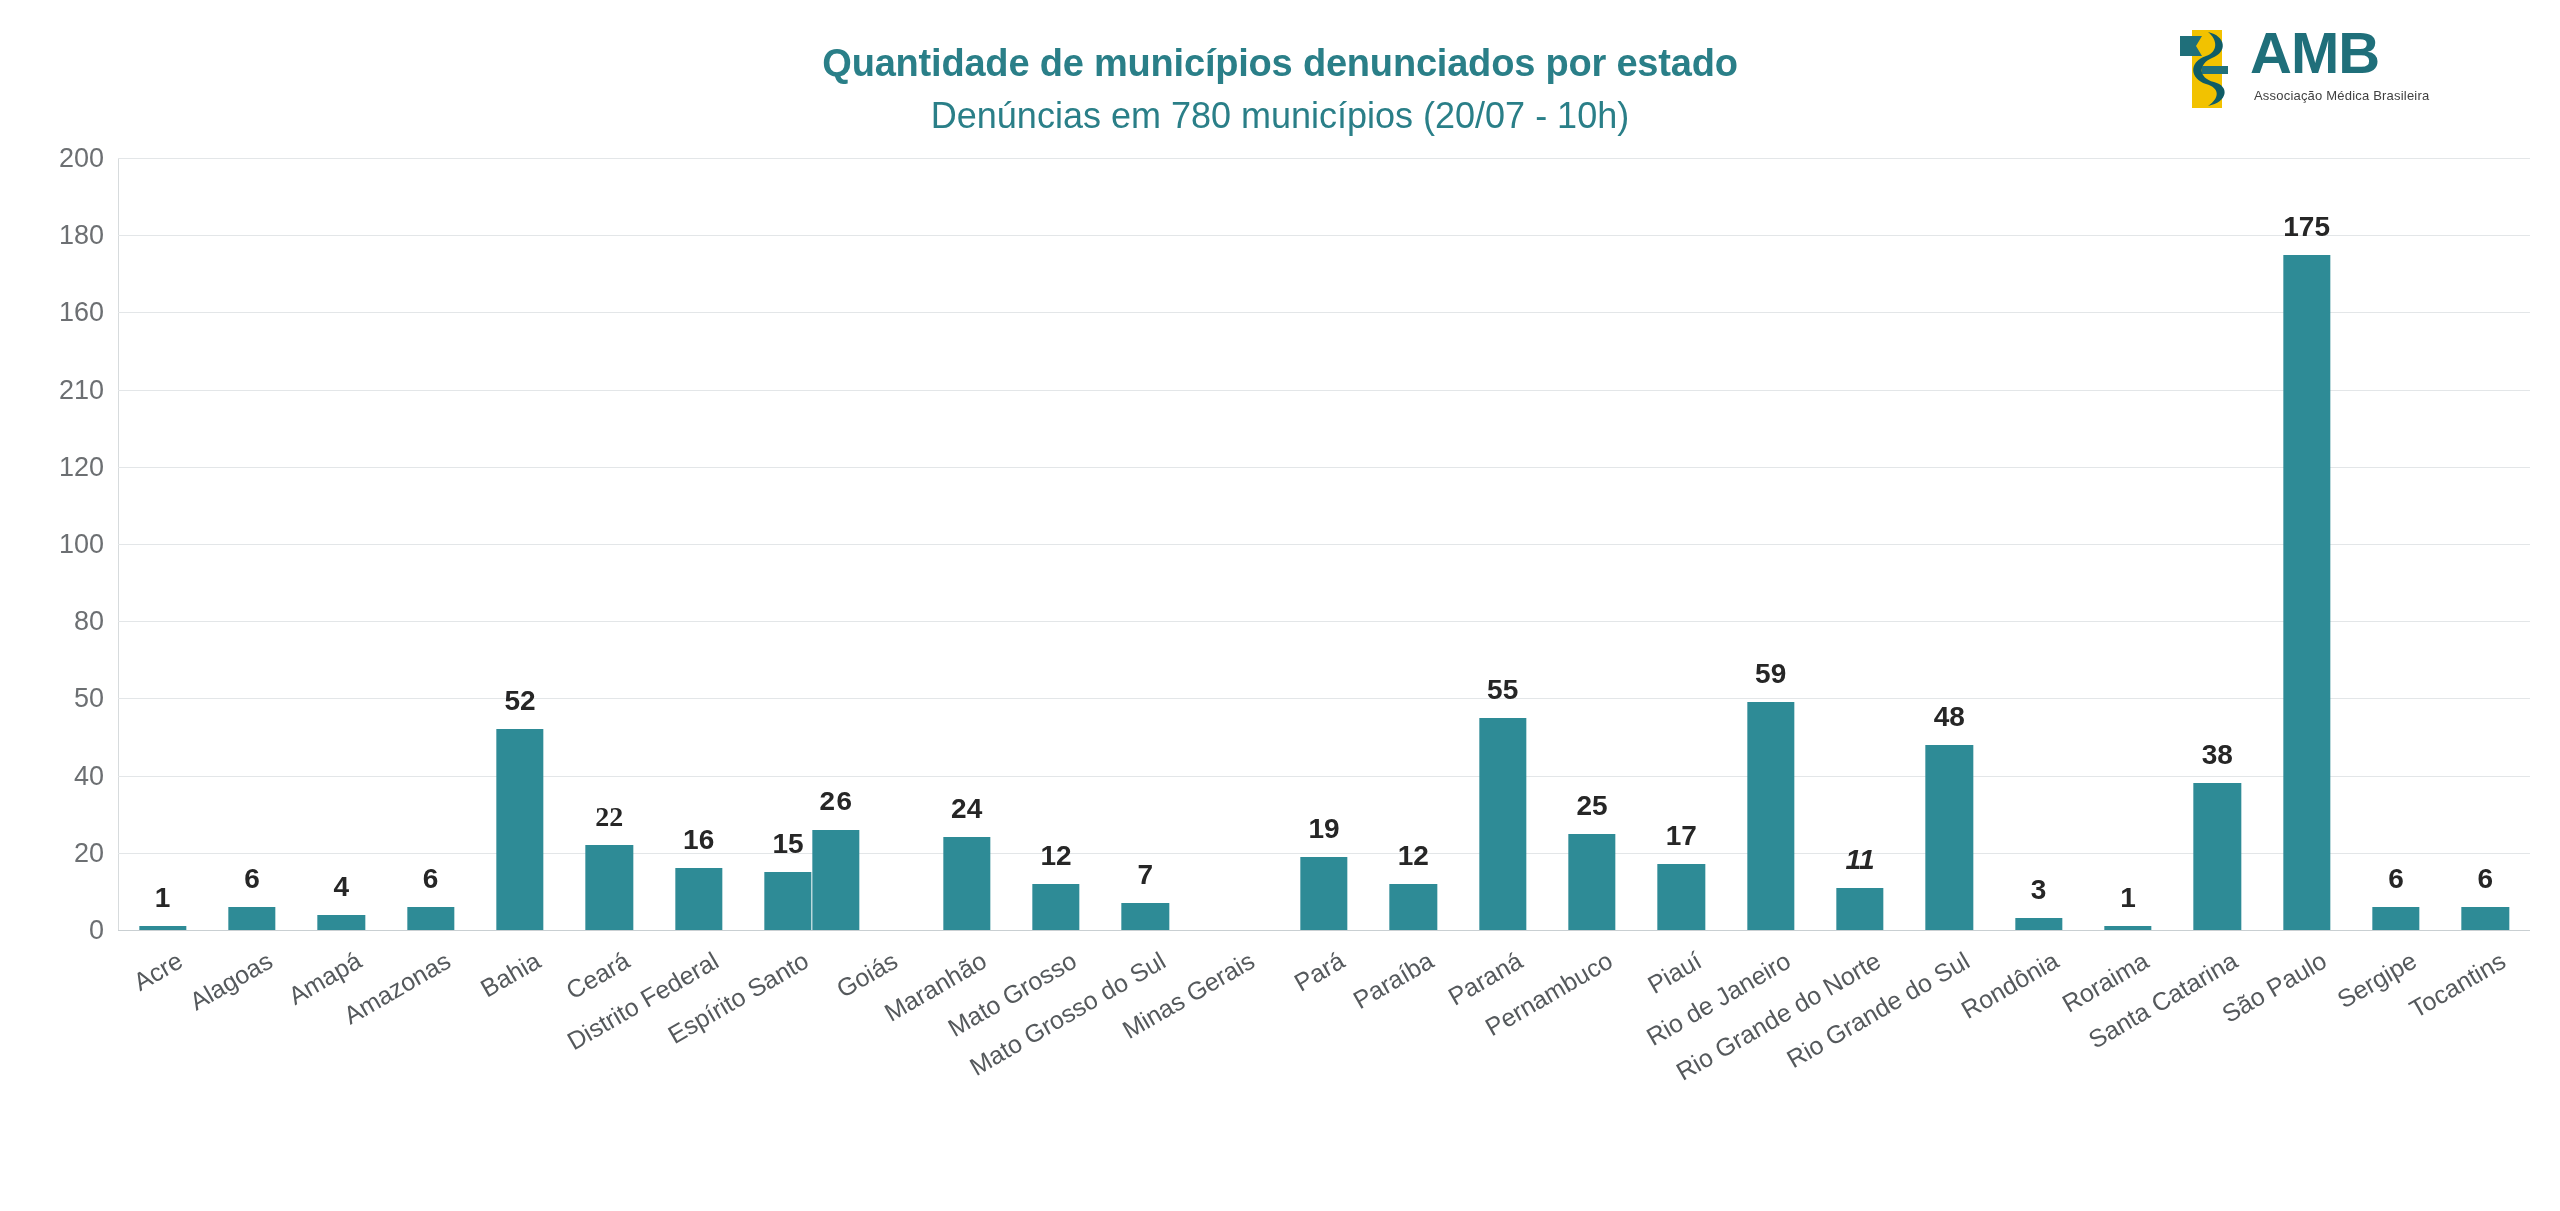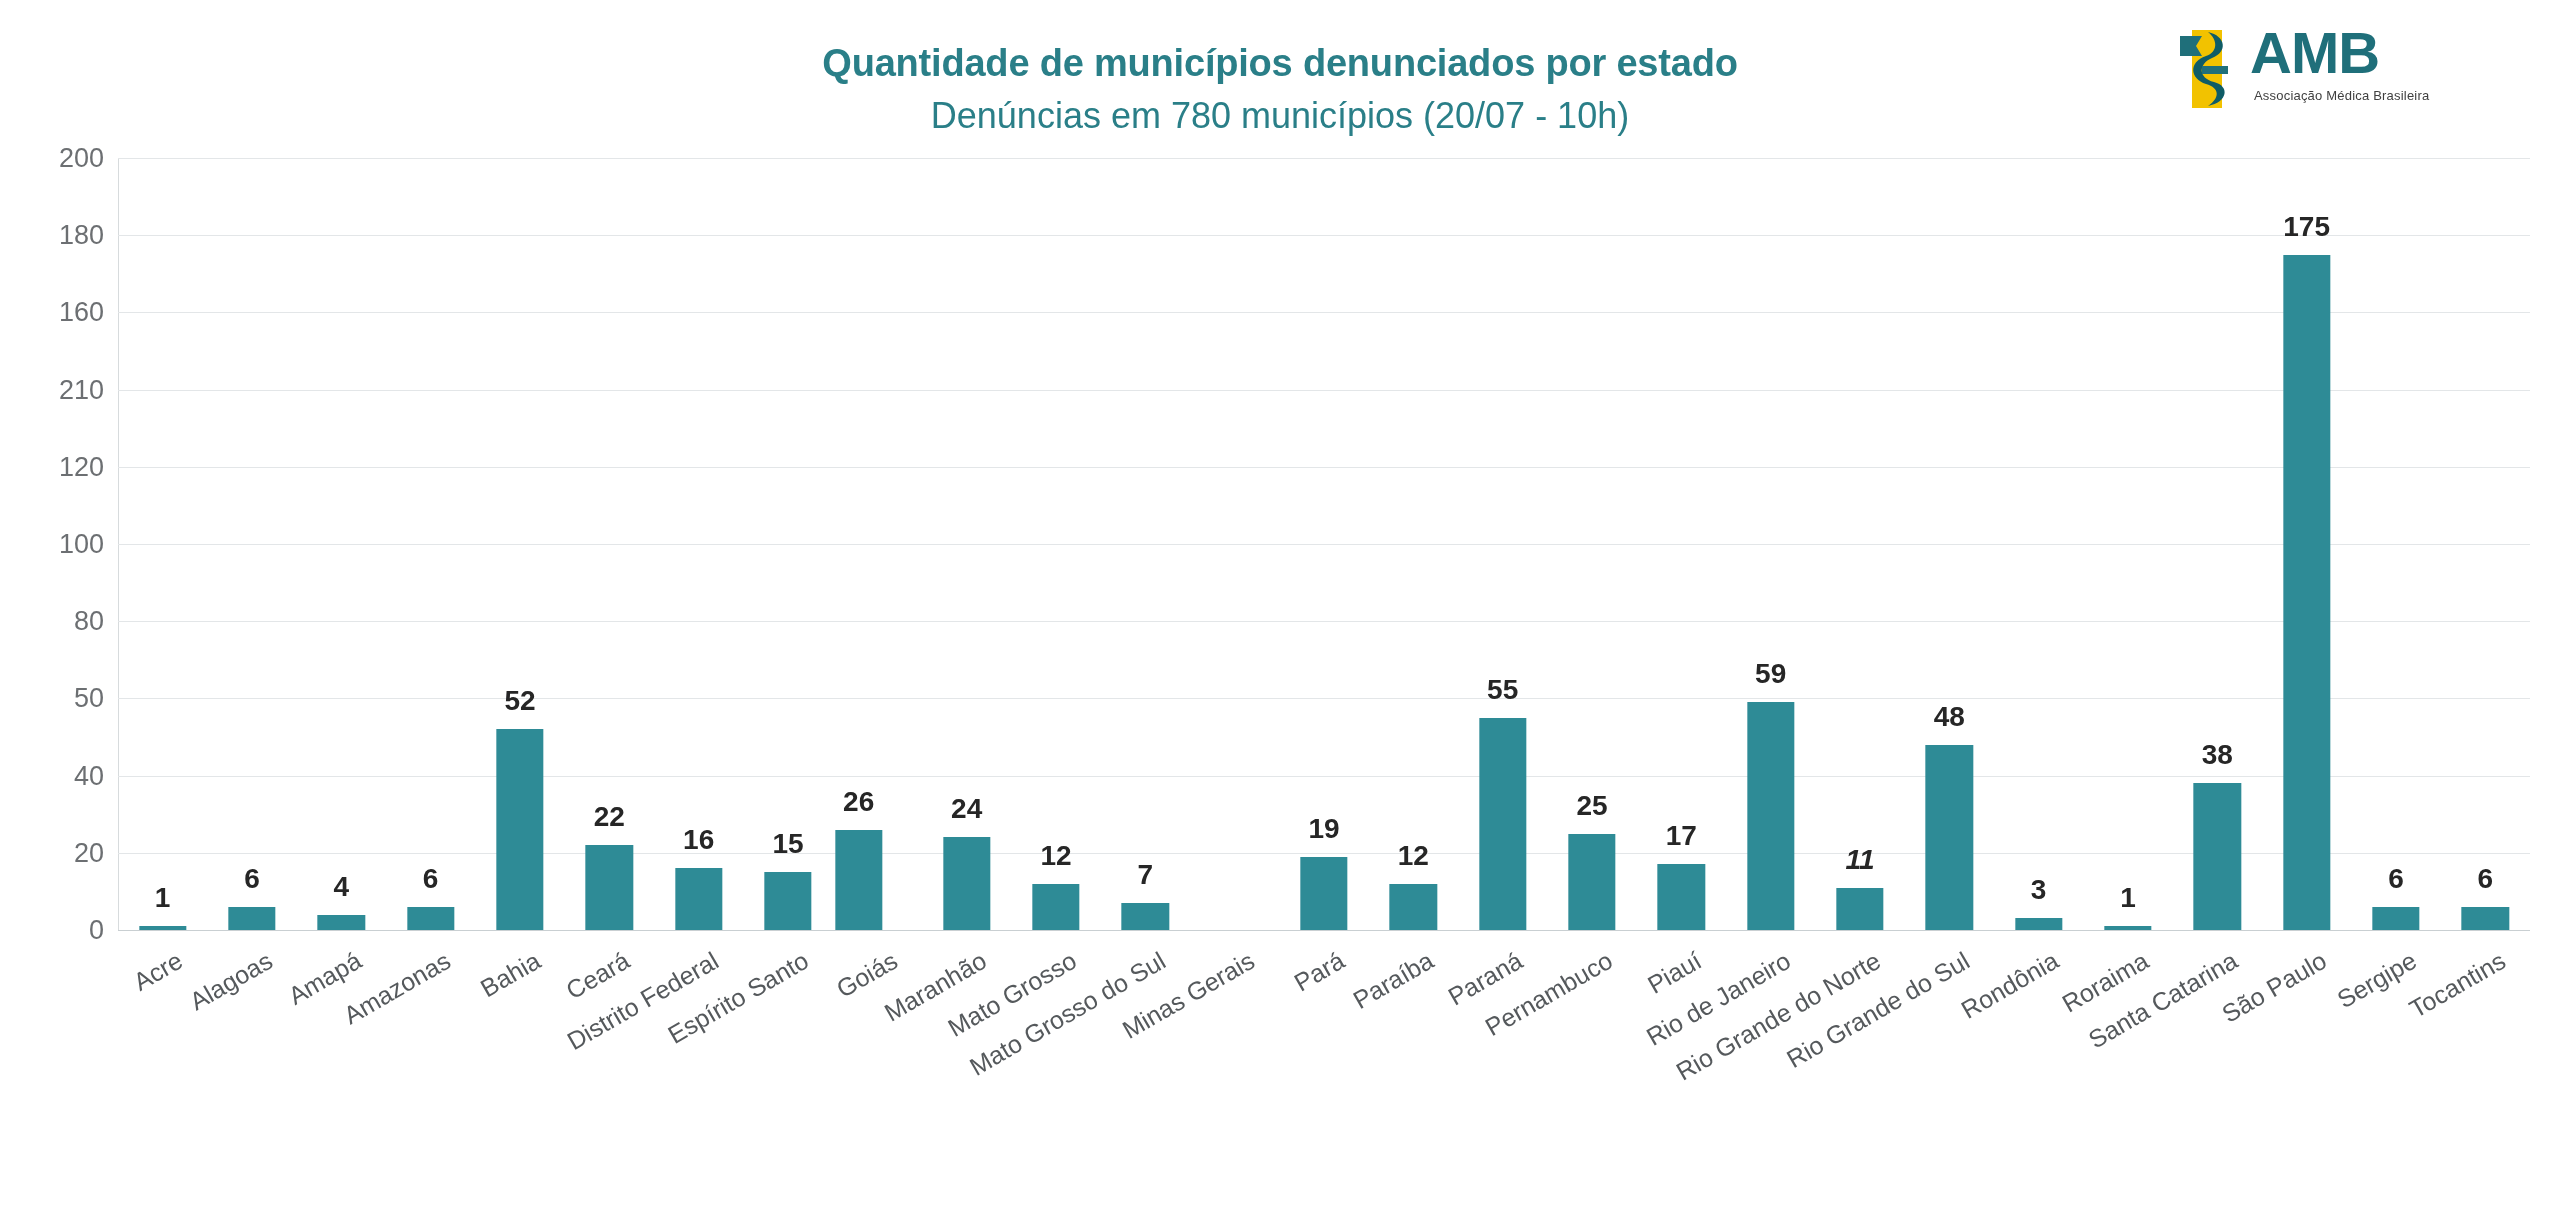--- a/index.html
+++ b/index.html
@@ -229,31 +229,31 @@
       <div class="bar-slot" style="left: 268px; width: 89.3333px;">
         <div class="bar" style="width: 47.3467px; height: 23.16px; background: rgb(46, 139, 150);"></div>
         <div class="bar-value" style="bottom: 35.16px;">6</div>
       </div>
       <div class="bar-slot" style="left: 357.333px; width: 89.3333px;">
         <div class="bar" style="width: 47.3467px; height: 200.72px; background: rgb(46, 139, 150);"></div>
         <div class="bar-value" style="bottom: 212.72px;">52</div>
       </div>
       <div class="bar-slot" style="left: 446.667px; width: 89.3333px;">
         <div class="bar" style="width: 47.3467px; height: 84.92px; background: rgb(46, 139, 150);"></div>
-        <div class="bar-value" style="bottom: 96.92px;">22</div>
+        <div class="bar-value" style="bottom: 96.92px; font-family: Liberation Serif, serif;">22</div>
       </div>
       <div class="bar-slot" style="left: 536px; width: 89.3333px;">
         <div class="bar" style="width: 47.3467px; height: 61.76px; background: rgb(46, 139, 150);"></div>
         <div class="bar-value" style="bottom: 73.76px;">16</div>
       </div>
       <div class="bar-slot" style="left: 625.333px; width: 89.3333px;">
         <div class="bar" style="width: 47.3467px; height: 57.9px; background: rgb(46, 139, 150);"></div>
         <div class="bar-value" style="bottom: 69.9px;">15</div>
       </div>
-      <div class="bar-slot" style="left: 696px; width: 89.3333px;">
+      <div class="bar-slot" style="left: 673px; width: 89.3333px; font-family: Liberation Mono, monospace;">
         <div class="bar" style="width: 47.3467px; height: 100.36px; background: rgb(46, 139, 150);"></div>
         <div class="bar-value" style="bottom: 112.36px;">26</div>
       </div>
       <div class="bar-slot" style="left: 804px; width: 89.3333px;">
         <div class="bar" style="width: 47.3467px; height: 92.64px; background: rgb(46, 139, 150);"></div>
         <div class="bar-value" style="bottom: 104.64px;">24</div>
       </div>
       <div class="bar-slot" style="left: 893.333px; width: 89.3333px;">
         <div class="bar" style="width: 47.3467px; height: 46.32px; background: rgb(46, 139, 150);"></div>
         <div class="bar-value" style="bottom: 58.32px;">12</div>

